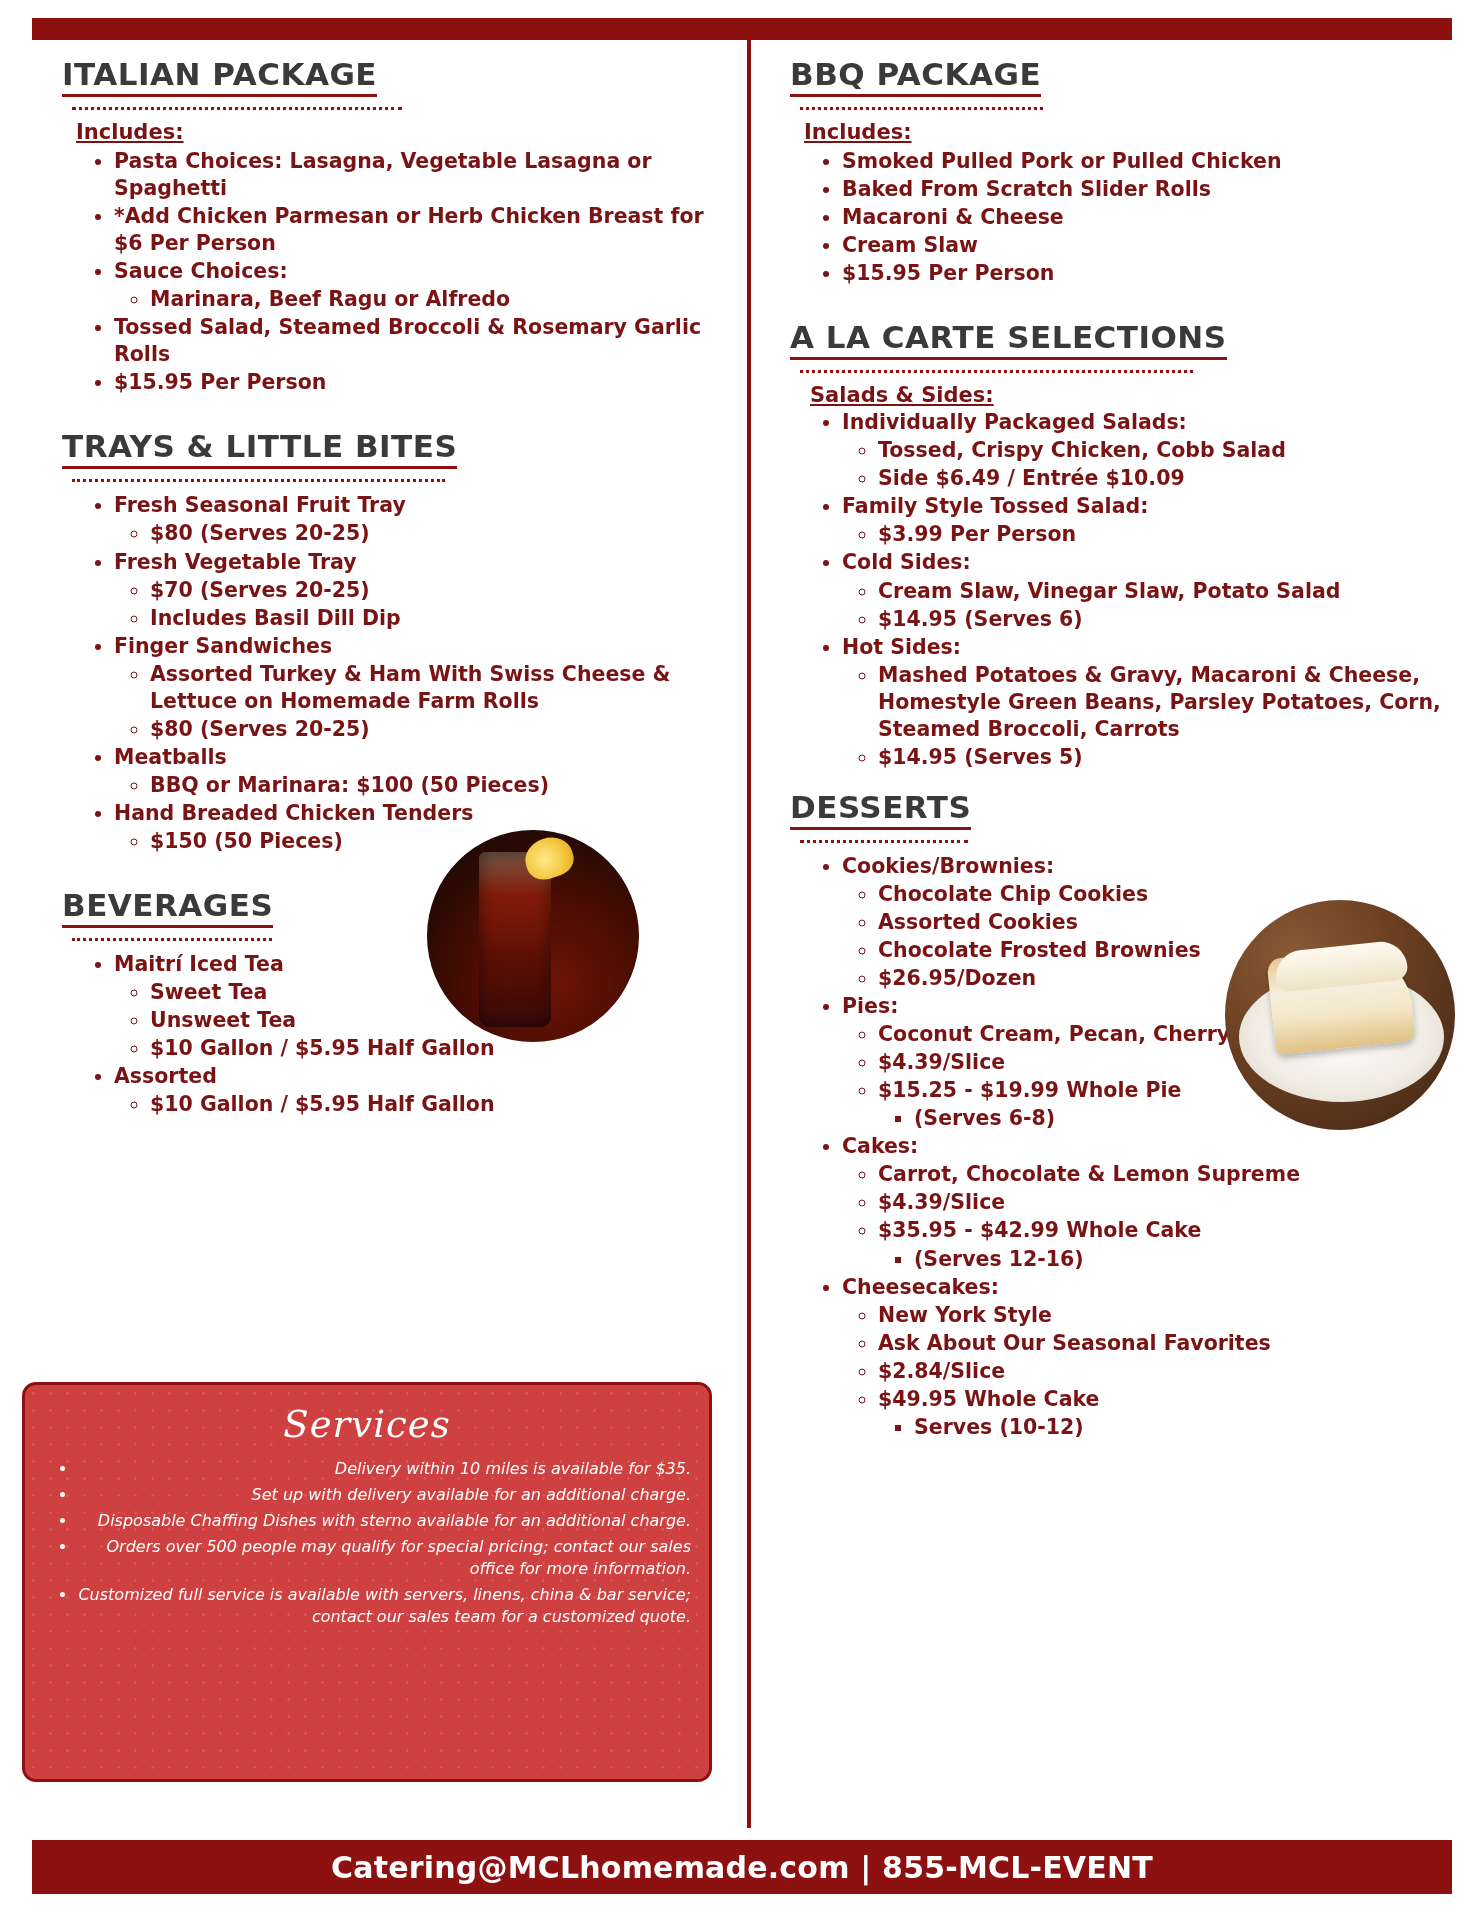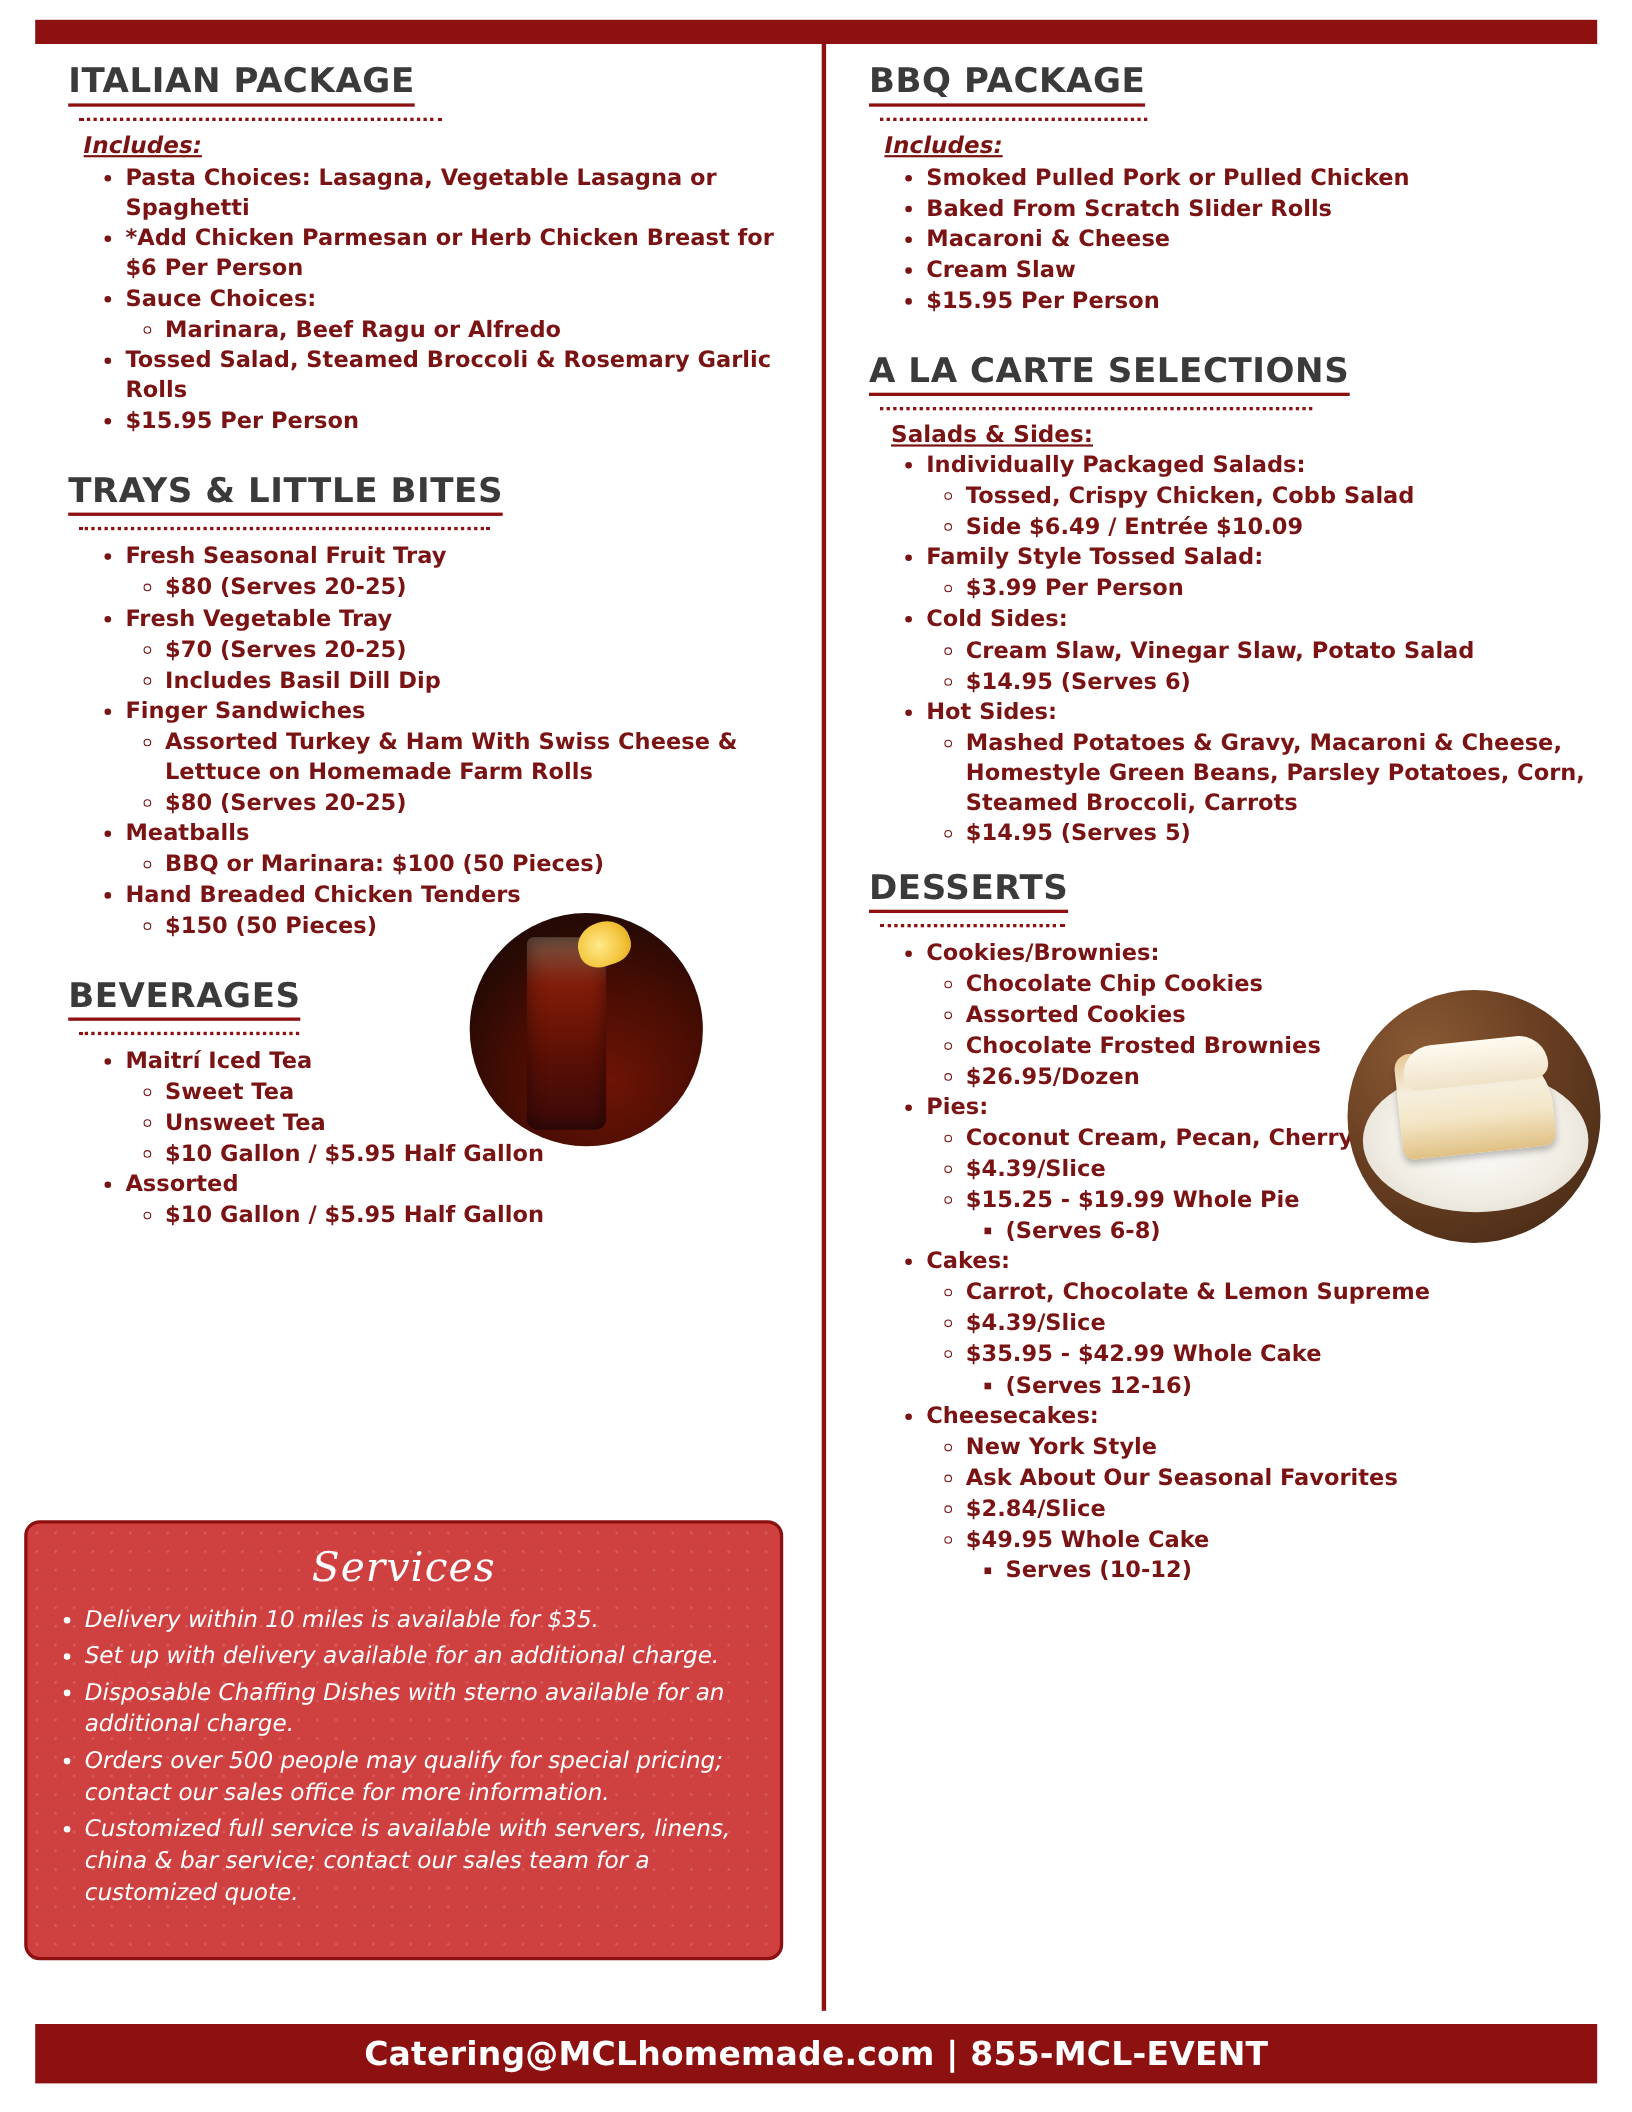--- a/index.html
+++ b/index.html
@@ -92,21 +92,20 @@
   .dotline.w-trays { width: 373px; }
   .dotline.w-bev { width: 200px; }
   .dotline.w-des { width: 168px; }
 
   .includes {
     font-size: 21px;
     font-weight: bold;
     color: #7a1414;
     text-decoration: underline;
     margin: 2px 0 4px 14px;
-    font-style: italic;
   }
   .subhead {
     font-size: 21px;
     font-weight: bold;
     color: #7a1414;
     text-decoration: underline;
     margin: 6px 0 2px 20px;
   }
   ul {
     margin: 0 0 0 26px;
@@ -155,23 +154,24 @@
     letter-spacing: 1px;
   }
   .services ul {
     margin: 0;
     padding-left: 34px;
   }
   .services li {
     color: #ffffff;
     font-style: italic;
     font-weight: normal;
-    font-size: 21px;
+    font-size: 16px;
     line-height: 1.38;
     margin-bottom: 4px;
+    text-align: right;
   }
   
   .photo {
     position: absolute;
     border-radius: 50%;
     overflow: hidden;
   }
   .photo-drink {
     left: 427px;
     top: 830px;

